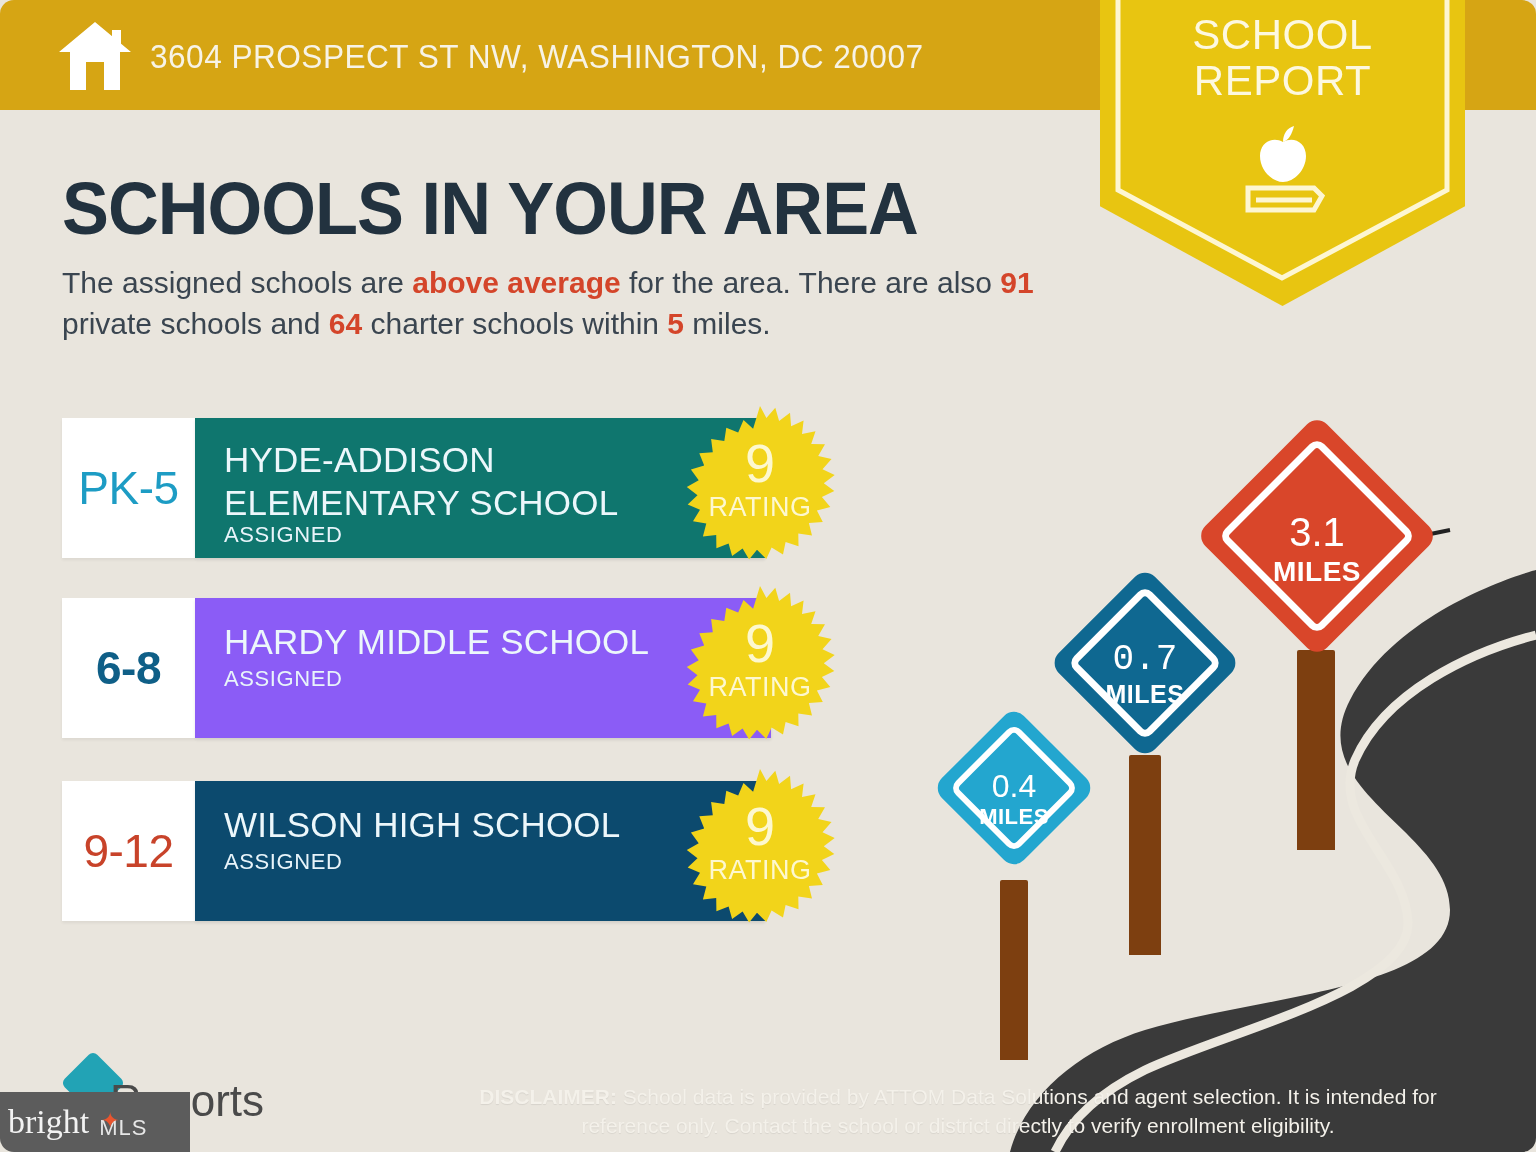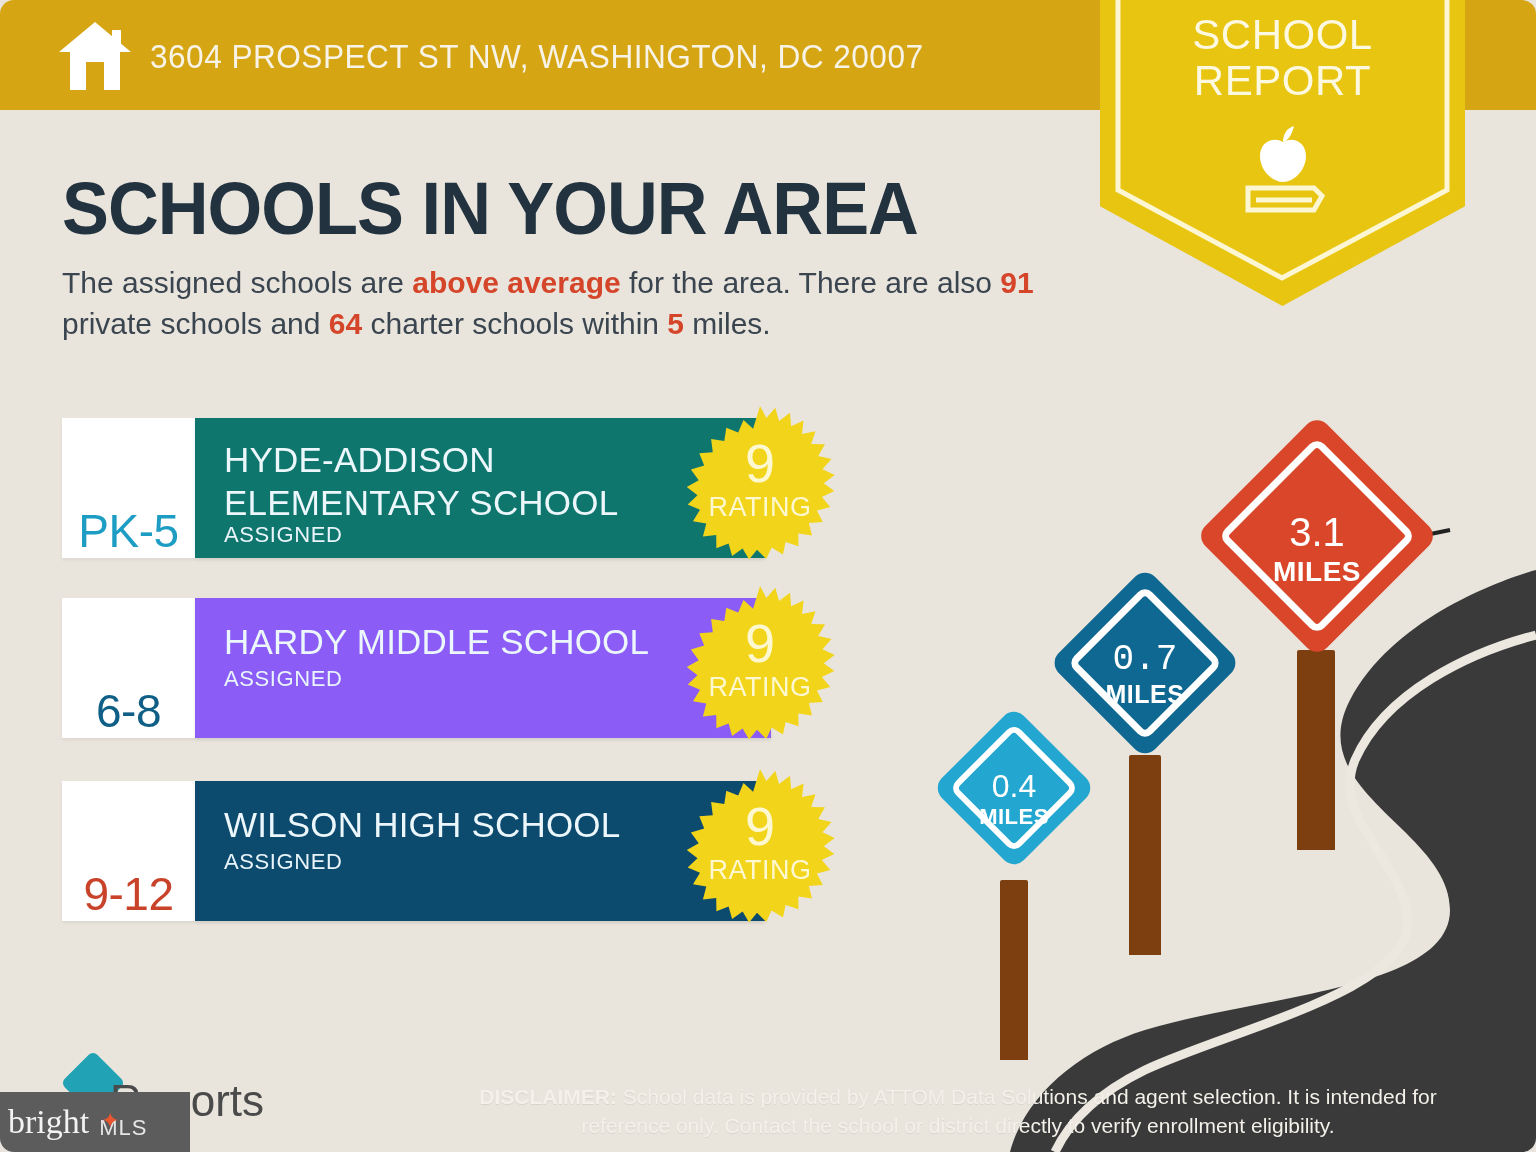--- a/index.html
+++ b/index.html
@@ -111,21 +111,21 @@
     left: 62px;
     height: 140px;
   }
   .grade-box {
     position: absolute;
     left: 0; top: 0;
     width: 133px;
     height: 140px;
     background: #ffffff;
     display: flex;
-    align-items: flex-end;
+    align-items: center;
     justify-content: center;
     box-shadow: 0 2px 3px rgba(0,0,0,0.06);
   }
   .grade-label {
     font-size: 46px;
     font-weight: 400;
     letter-spacing: -0.5px;
   }
   .name-bar {
     position: absolute;
@@ -320,21 +320,21 @@
       <svg class="badge-svg" width="168" height="168" viewBox="0 0 168 168">
         <polygon fill="#f2d41a" points="84,2 90.4,14.1 99.3,3.8 103.1,16.9 114,8.7 115.1,22.3 127.6,16.6 126,30.1 139.5,27.2 135.2,40.1 149,40.2 142.2,52 155.5,54.9 146.5,65.2 158.7,71 147.8,79.2 158.3,87.1 145.9,93 154.3,103 140.9,106.6 146.8,118.1 132.9,119 136,131.4 122.3,129.6 122.5,142.3 109.6,138 107,150.4 95.6,143.5 90.3,155.1 81,145.8 73.1,155.6 66.6,144.6 56.1,152.1 52.6,139.5 40.4,144.3 40.2,131 26.9,132.5 30.3,119.4 17,117.2 24,105.8 11.7,100.4 21.5,91.2 10.8,83 22.7,76.3 14.9,65.6 28.2,61.5 23.3,49.2 36.8,48.2 35.1,34.9 48.3,37 50.3,23.7 62.2,28.5 67.5,16.1 77.1,24.8"></polygon>
       </svg>
       <div class="badge-score">9</div>
       <div class="badge-word">RATING</div>
     </div>
   </div>
 
   <div class="school-row" style="top:598px;">
     <div class="grade-box">
-      <span class="grade-label" style="color:#0f5f87;">6-8</span>
+      <span class="grade-label" style="color:#0f5f87;font-weight:bold;">6-8</span>
     </div>
     <div class="name-bar" style="background:#8b5cf6;padding-left:6px;">
       <div class="school-name" style="top:22px;">HARDY MIDDLE SCHOOL</div>
       <div class="assigned-label" style="top:68px;">ASSIGNED</div>
     </div>
     <div class="badge" style="left:614px; top:-14px;">
       <svg class="badge-svg" width="168" height="168" viewBox="0 0 168 168">
         <polygon fill="#f2d41a" points="84,2 90.4,14.1 99.3,3.8 103.1,16.9 114,8.7 115.1,22.3 127.6,16.6 126,30.1 139.5,27.2 135.2,40.1 149,40.2 142.2,52 155.5,54.9 146.5,65.2 158.7,71 147.8,79.2 158.3,87.1 145.9,93 154.3,103 140.9,106.6 146.8,118.1 132.9,119 136,131.4 122.3,129.6 122.5,142.3 109.6,138 107,150.4 95.6,143.5 90.3,155.1 81,145.8 73.1,155.6 66.6,144.6 56.1,152.1 52.6,139.5 40.4,144.3 40.2,131 26.9,132.5 30.3,119.4 17,117.2 24,105.8 11.7,100.4 21.5,91.2 10.8,83 22.7,76.3 14.9,65.6 28.2,61.5 23.3,49.2 36.8,48.2 35.1,34.9 48.3,37 50.3,23.7 62.2,28.5 67.5,16.1 77.1,24.8"></polygon>
       </svg>
       <div class="badge-score">9</div>

